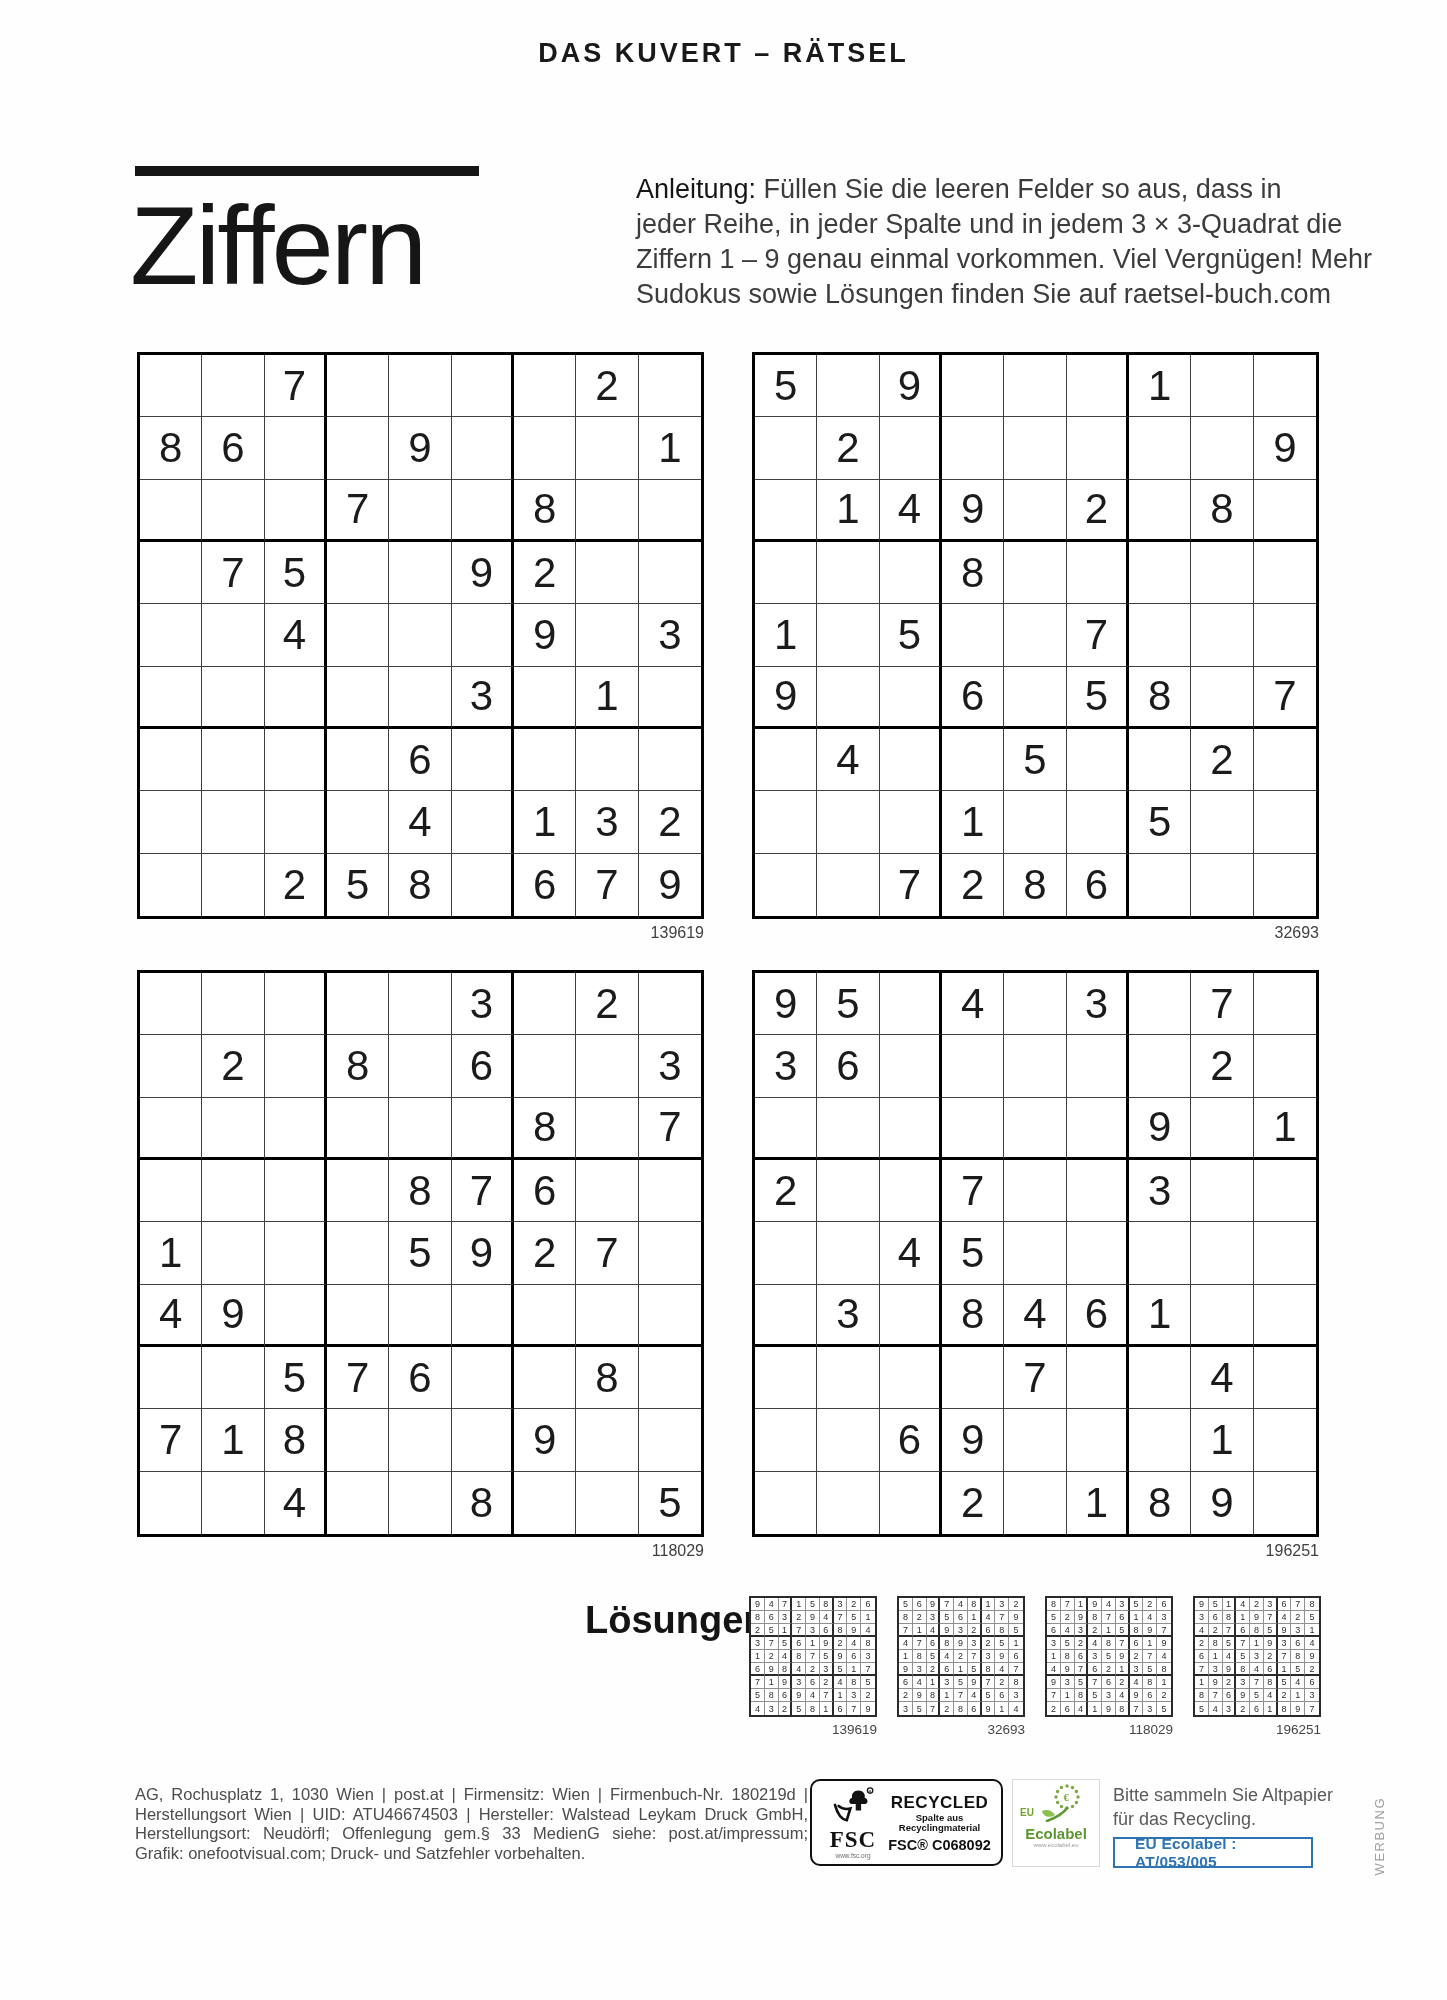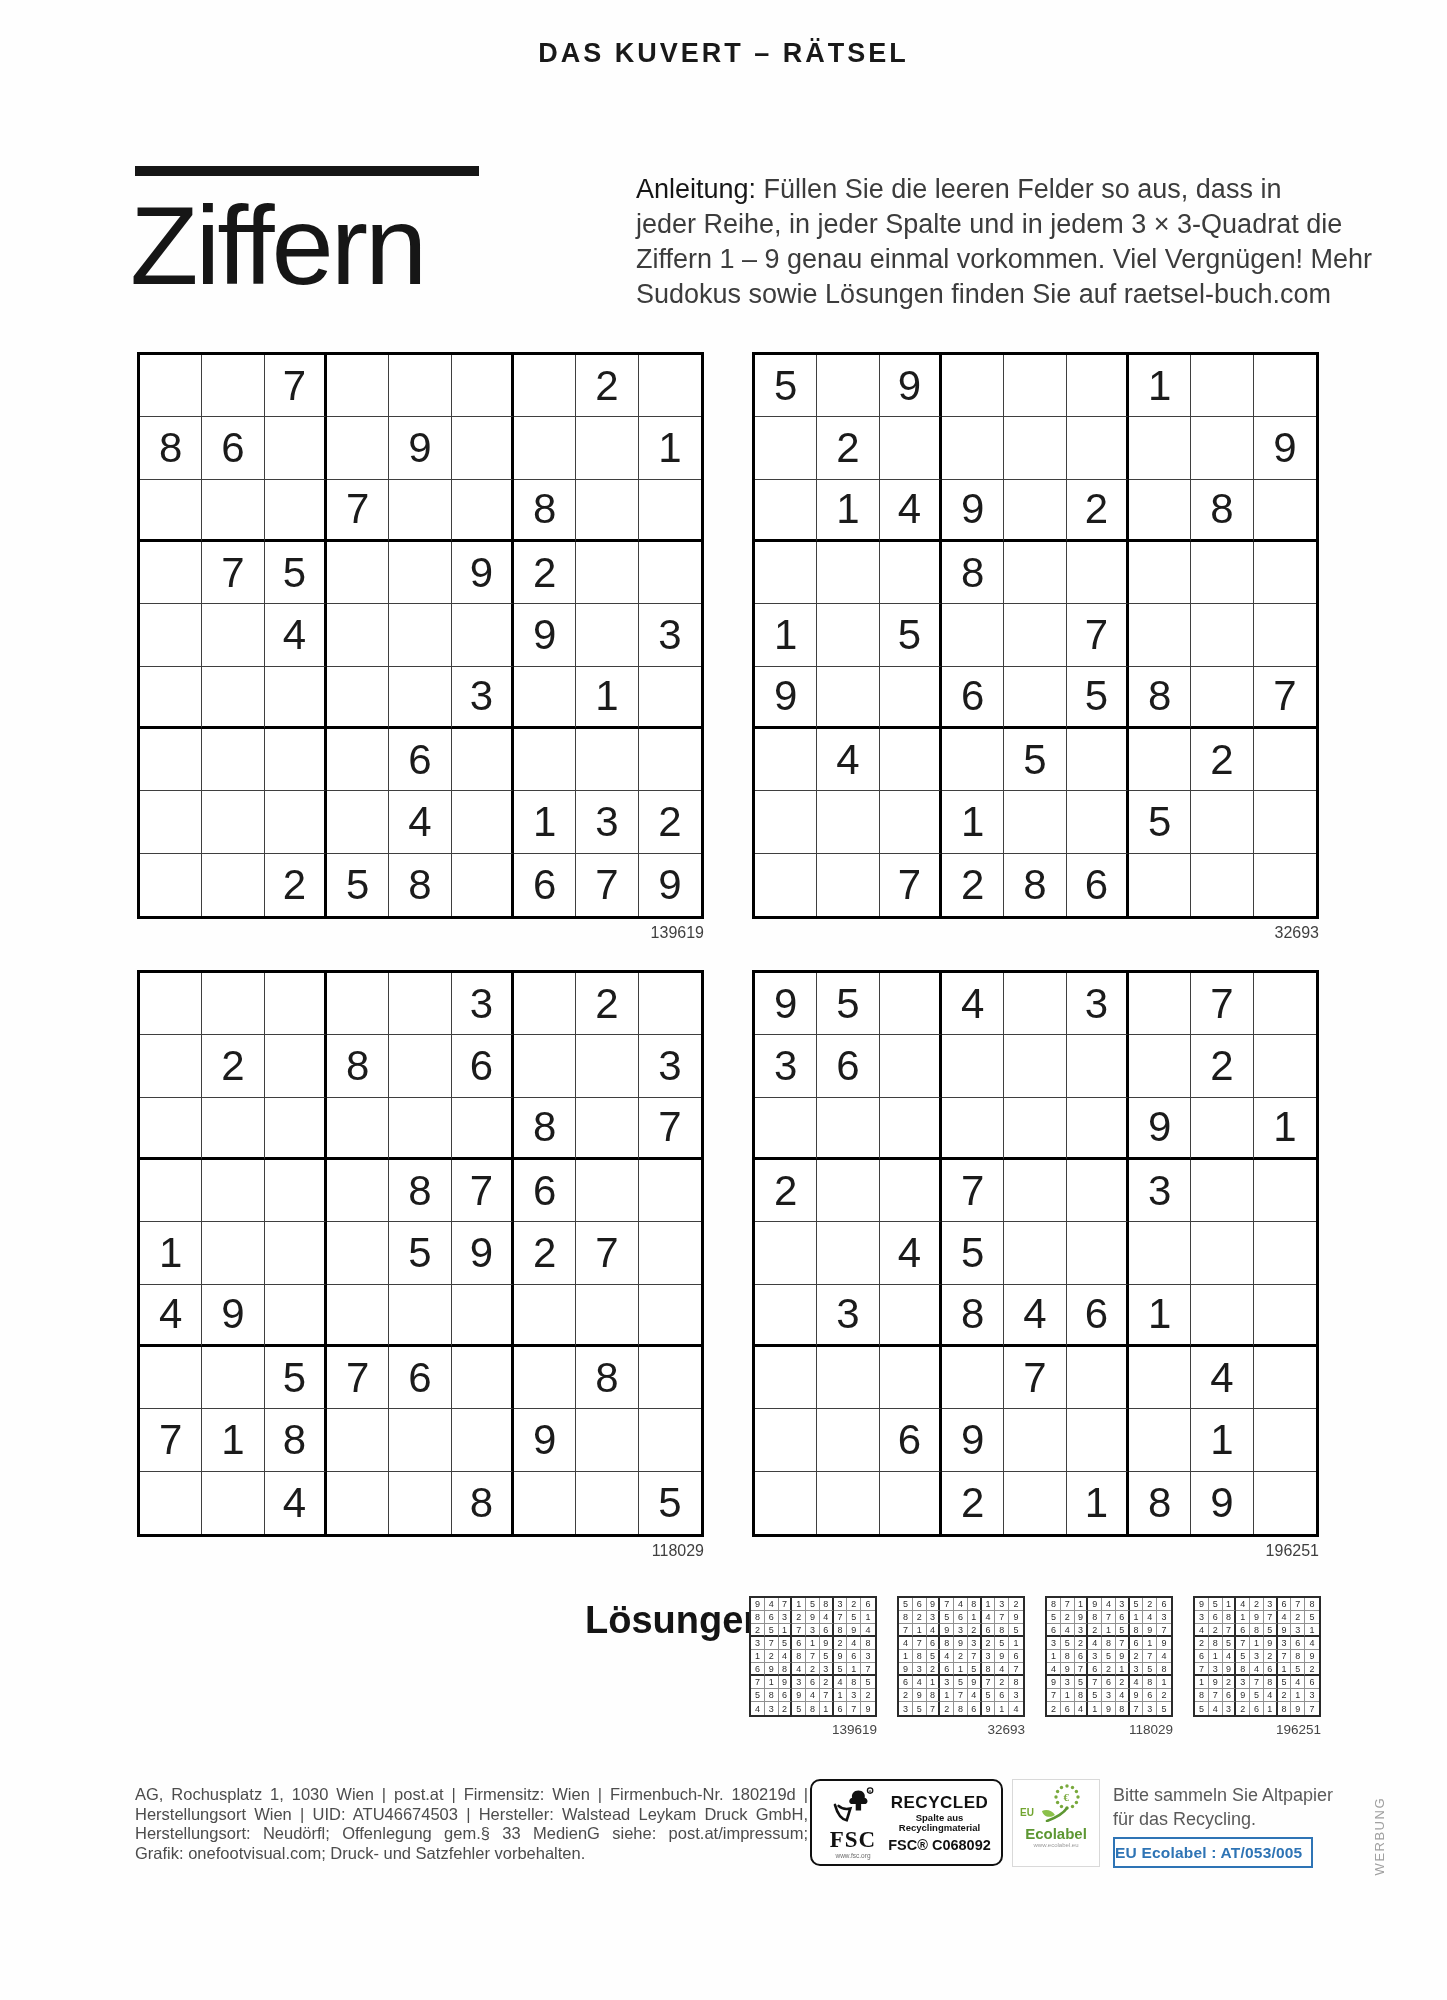--- a/index.html
+++ b/index.html
@@ -70,21 +70,21 @@
   .fsc-code{font-size:14.5px;font-weight:bold;margin-top:3px;}
 
   .eco-box{position:absolute;left:1012px;top:1779px;width:88px;height:88px;box-sizing:border-box;
            border:1px solid #d9d9d9;background:#fff;text-align:center;padding-top:2px;}
   .eco-eu{position:absolute;left:7px;top:27px;font-size:10px;font-weight:bold;color:#71a52f;}
   .eco-name{font-size:15px;font-weight:bold;color:#5d9732;line-height:1;margin-top:0px;}
   .eco-url{font-size:6px;color:#9a9a9a;margin-top:1px;}
 
   .recycle-note{position:absolute;left:1113px;top:1783px;font-size:18px;line-height:24px;color:#5a5a5a;}
   .eco-code-box{position:absolute;left:1113px;top:1837px;width:200px;height:31px;box-sizing:border-box;
-                border:2px solid #2e74b5;background:#fff;display:flex;align-items:center;padding-left:0;}
+                border:2px solid #2e74b5;background:#fff;display:flex;align-items:center;padding-left:20px;}
   .eco-code-box span{font-size:15.5px;font-weight:bold;color:#2e74b5;letter-spacing:0.2px;}
 
   .werbung{position:absolute;left:1372px;top:1797px;writing-mode:vertical-rl;transform:rotate(180deg);
            font-size:13px;color:#a0a0a0;letter-spacing:1.5px;}
 </style>
 </head>
 <body>
 
 <div class="page">
 

